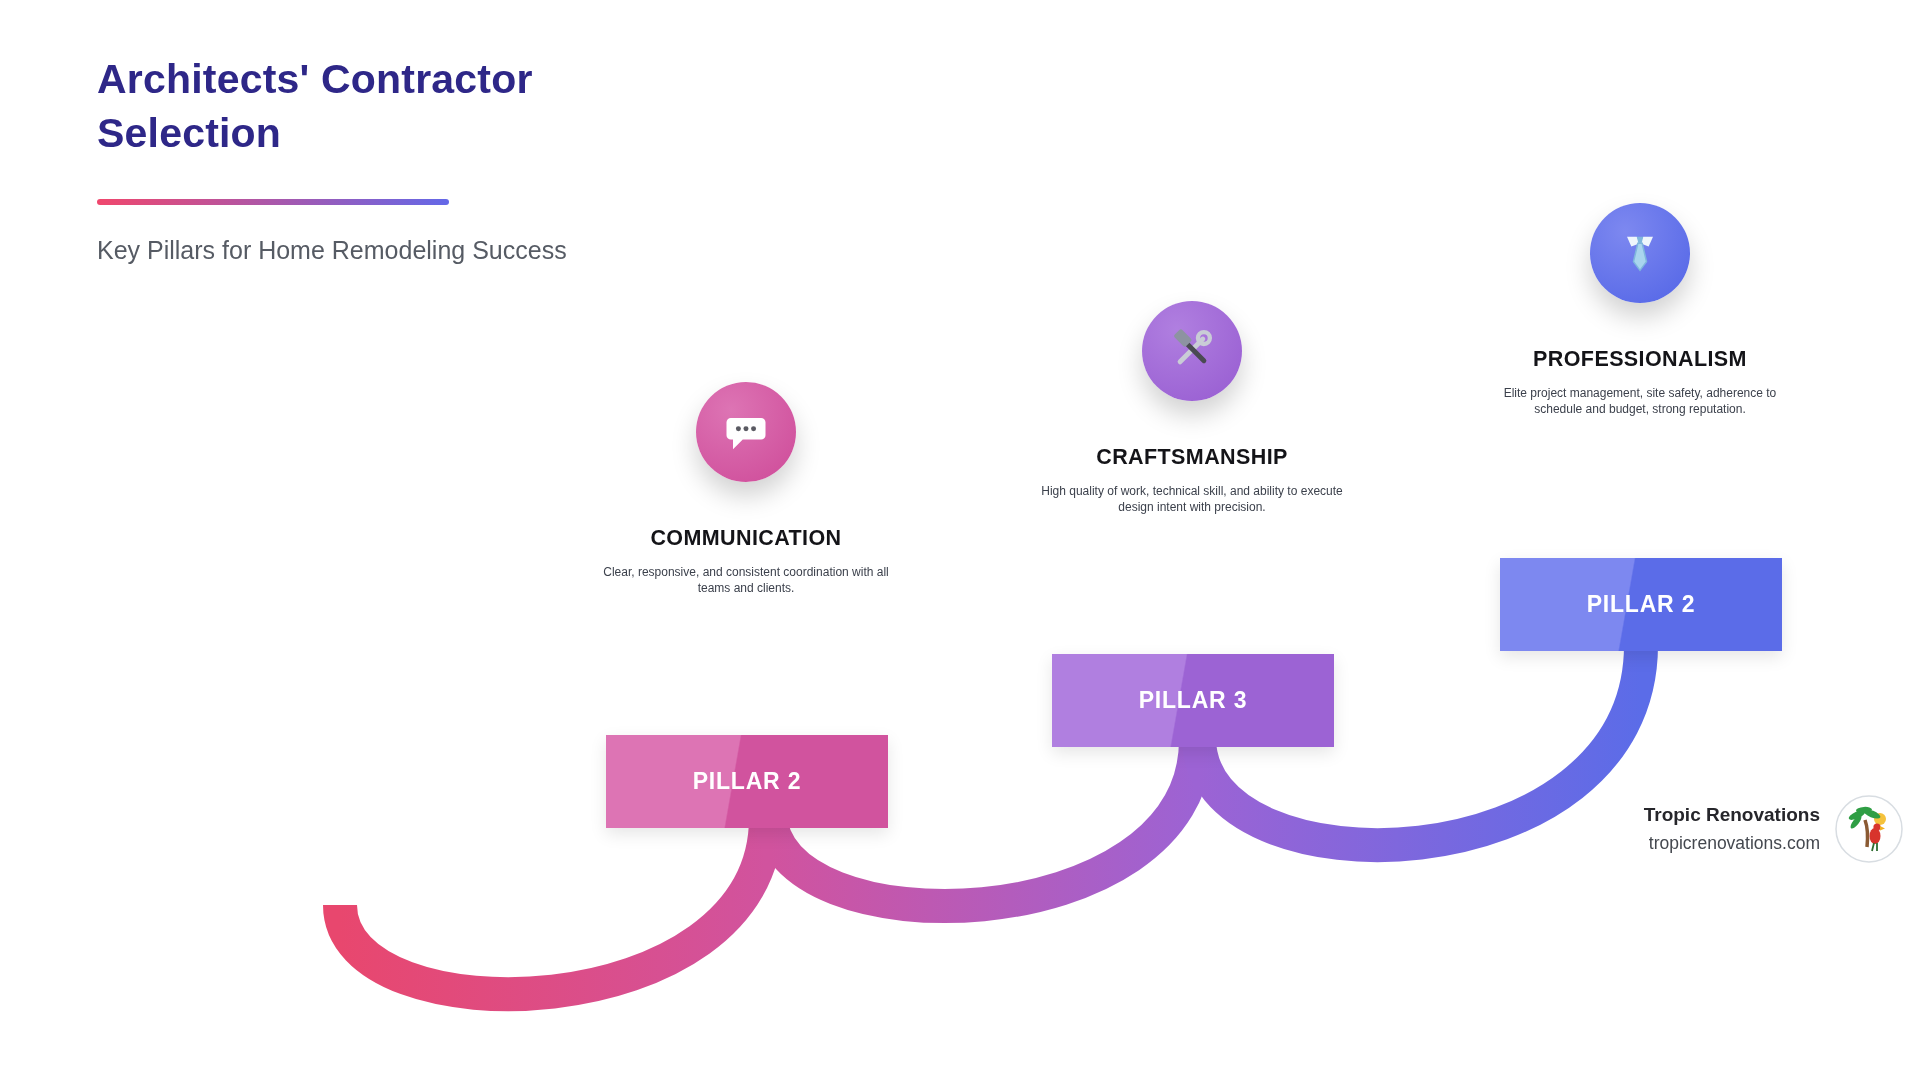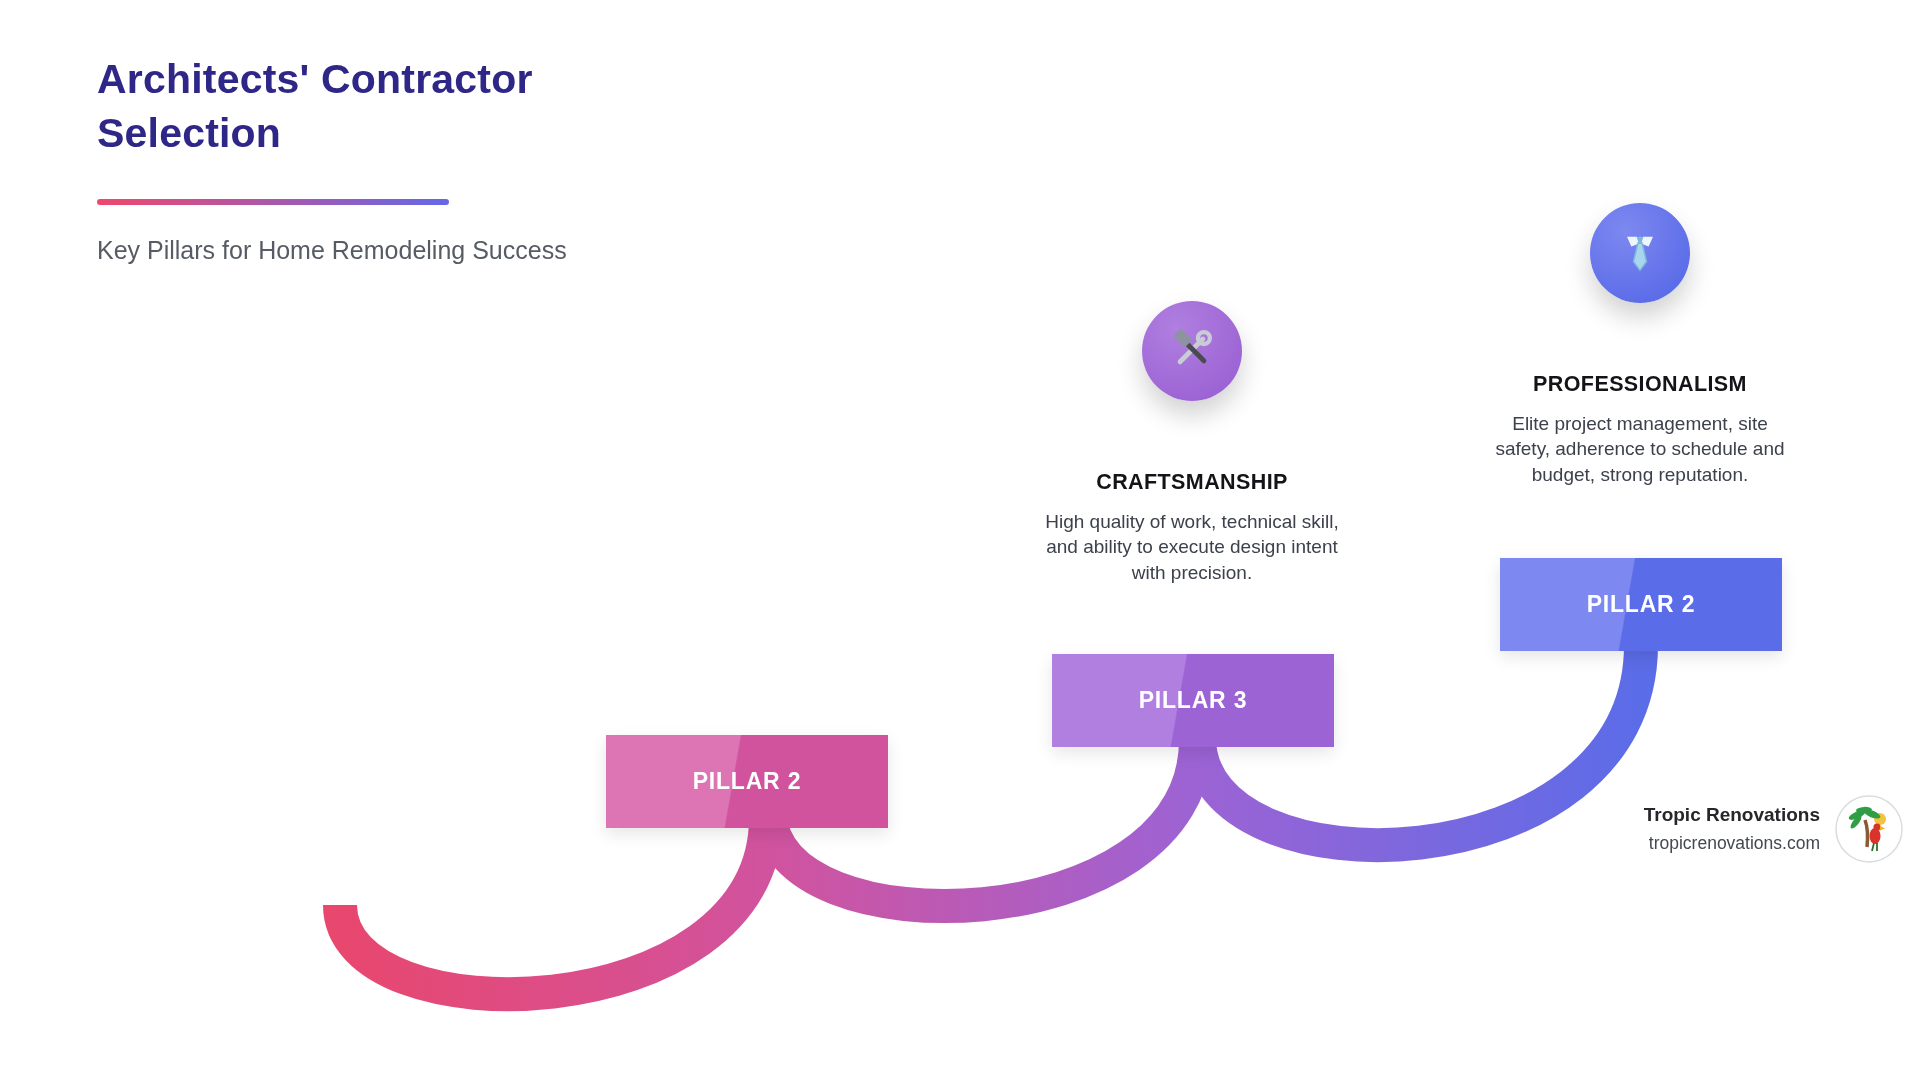--- a/index.html
+++ b/index.html
@@ -30,22 +30,22 @@
            align-items:center; text-align:center; }
   .g1{ left:128px;  top:480px; }
   .g2{ left:576px;  top:382px; }
   .g3{ left:1022px; top:301px; }
   .g4{ left:1470px; top:203px; }
 
   .icon-circle { width:100px; height:100px; border-radius:50%;
                  display:flex; align-items:center; justify-content:center;
                  background:radial-gradient(circle at 35% 28%, var(--light), var(--base) 78%);
                  box-shadow:0 14px 26px rgba(0,0,0,.18); }
-  .pillar-heading { margin-top:69px; font-size:21.5px; font-weight:700; color:#141418; letter-spacing:.4px; }
-  .pillar-desc { margin-top:14px; width:302px; font-size:19px; line-height:1.33; color:#3c414c; }
+  .pillar-heading { margin-top:44px; font-size:21.5px; font-weight:700; color:#141418; letter-spacing:.4px; }
+  .pillar-desc { margin-top:14px; width:302px; font-size:12px; line-height:1.33; color:#3c414c; }
 
   .footer { position:absolute; right:16px; bottom:34px; display:flex; align-items:center; gap:14px; z-index:3; }
   .footer-text { text-align:right; }
   .brand { font-size:19px; font-weight:700; color:#26262b; }
   .website { margin-top:7px; font-size:17.5px; color:#44484f; }
   .logo { width:70px; height:70px; }
 </style>
 </head>
 <body>
 
@@ -80,20 +80,32 @@
     <span>PILLAR 2</span>
   </div>
   <div class="pillar-box box3" style="--base: #9c63d4; --light: #b07fe0;">
     <span>PILLAR 3</span>
   </div>
   <div class="pillar-box box4" style="--base: #5b6ce8; --light: #7d88f0;">
     <span>PILLAR 2</span>
   </div>
 
 
+  <section class="group g2" style="--base: #d1539e; --light: #dd74b4;">
+    <div class="icon-circle">
+      <svg viewBox="0 0 48 48" width="52" height="52">
+        <path d="M10 11 h28 a4 4 0 0 1 4 4 v12 a4 4 0 0 1 -4 4 h-17 l-9 9 v-9 h-2 a4 4 0 0 1 -4 -4 v-12 a4 4 0 0 1 4 -4 z" fill="#ffffff"></path>
+        <circle cx="17" cy="21" r="2.3" fill="#5a5a62"></circle>
+        <circle cx="24" cy="21" r="2.3" fill="#5a5a62"></circle>
+        <circle cx="31" cy="21" r="2.3" fill="#5a5a62"></circle>
+      </svg>
+    </div>
+    <h2 class="pillar-heading">COMMUNICATION</h2>
+    <p class="pillar-desc">Clear, responsive, and consistent coordination with all teams and clients.</p>
+  </section>
 
   <section class="group g3" style="--base: #9c63d4; --light: #b07fe0;">
     <div class="icon-circle">
       <svg viewBox="0 0 48 48" width="52" height="52">
         <path d="M34 13 L13 34" stroke="#c9ccd6" stroke-width="4.5" stroke-linecap="round"></path>
         <circle cx="35" cy="12" r="5.5" fill="none" stroke="#c9ccd6" stroke-width="4"></circle>
         <path d="M15 13 L35 33" stroke="#4a4a52" stroke-width="4.5" stroke-linecap="round"></path>
         <rect x="8" y="7" width="15" height="10" rx="2" fill="#8d93a1" transform="rotate(45 15.5 12)"></rect>
       </svg>
     </div>

